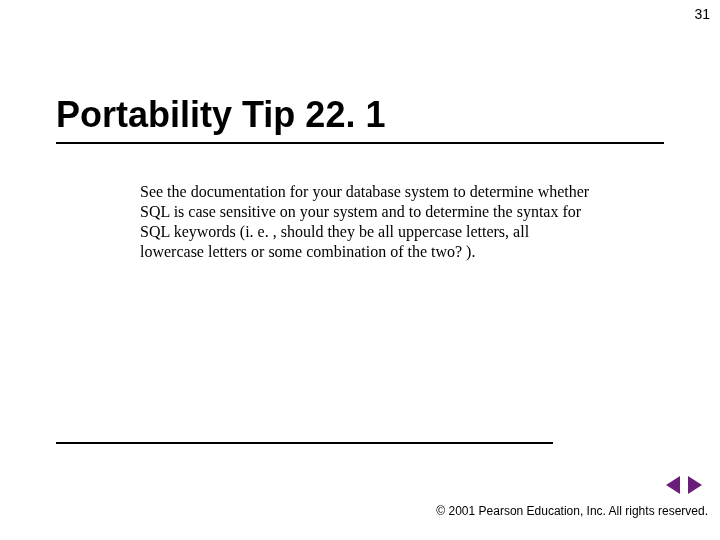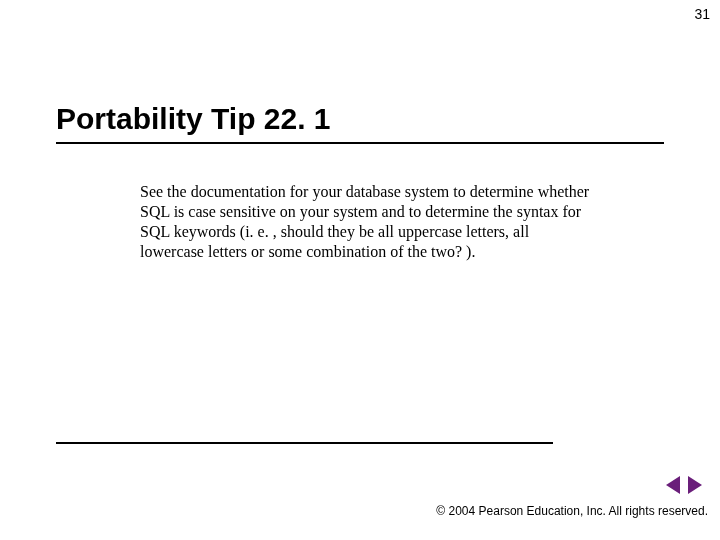--- a/index.html
+++ b/index.html
@@ -29,23 +29,23 @@
   }
   .title-wrap {
     position: absolute;
     top: 86px;
     left: 56px;
     right: 56px;
   }
   .title {
     font-family: Arial, Helvetica, sans-serif;
     font-weight: bold;
-    font-size: 30px;
+    font-size: 36px;
     color: #000;
-    margin: 16px 0 6px 0;
+    margin: 8px 0 6px 0;
   }
   .title-rule {
     border: 0;
     border-top: 2px solid #000;
     margin: 0;
   }
   .body-text {
     position: absolute;
     top: 182px;
     left: 140px;
@@ -109,15 +109,15 @@
 
   <div class="body-text">See the documentation for your database system to determine whether SQL is case sensitive on your system and to determine the syntax for SQL keywords (i. e. , should they be all uppercase letters, all lowercase letters or some combination of the two? ).</div>
 
   <hr class="bottom-rule">
 
   <div class="nav">
     <div class="nav-btn nav-prev" title="Previous slide"></div>
     <div class="nav-btn nav-next" title="Next slide"></div>
   </div>
 
-  <div class="footer">© 2004 Pearson Education, Inc. All rights reserved.</div>
+  <div class="footer">© 2001 Pearson Education, Inc. All rights reserved.</div>
 
 </div>
 
 </body></html>

